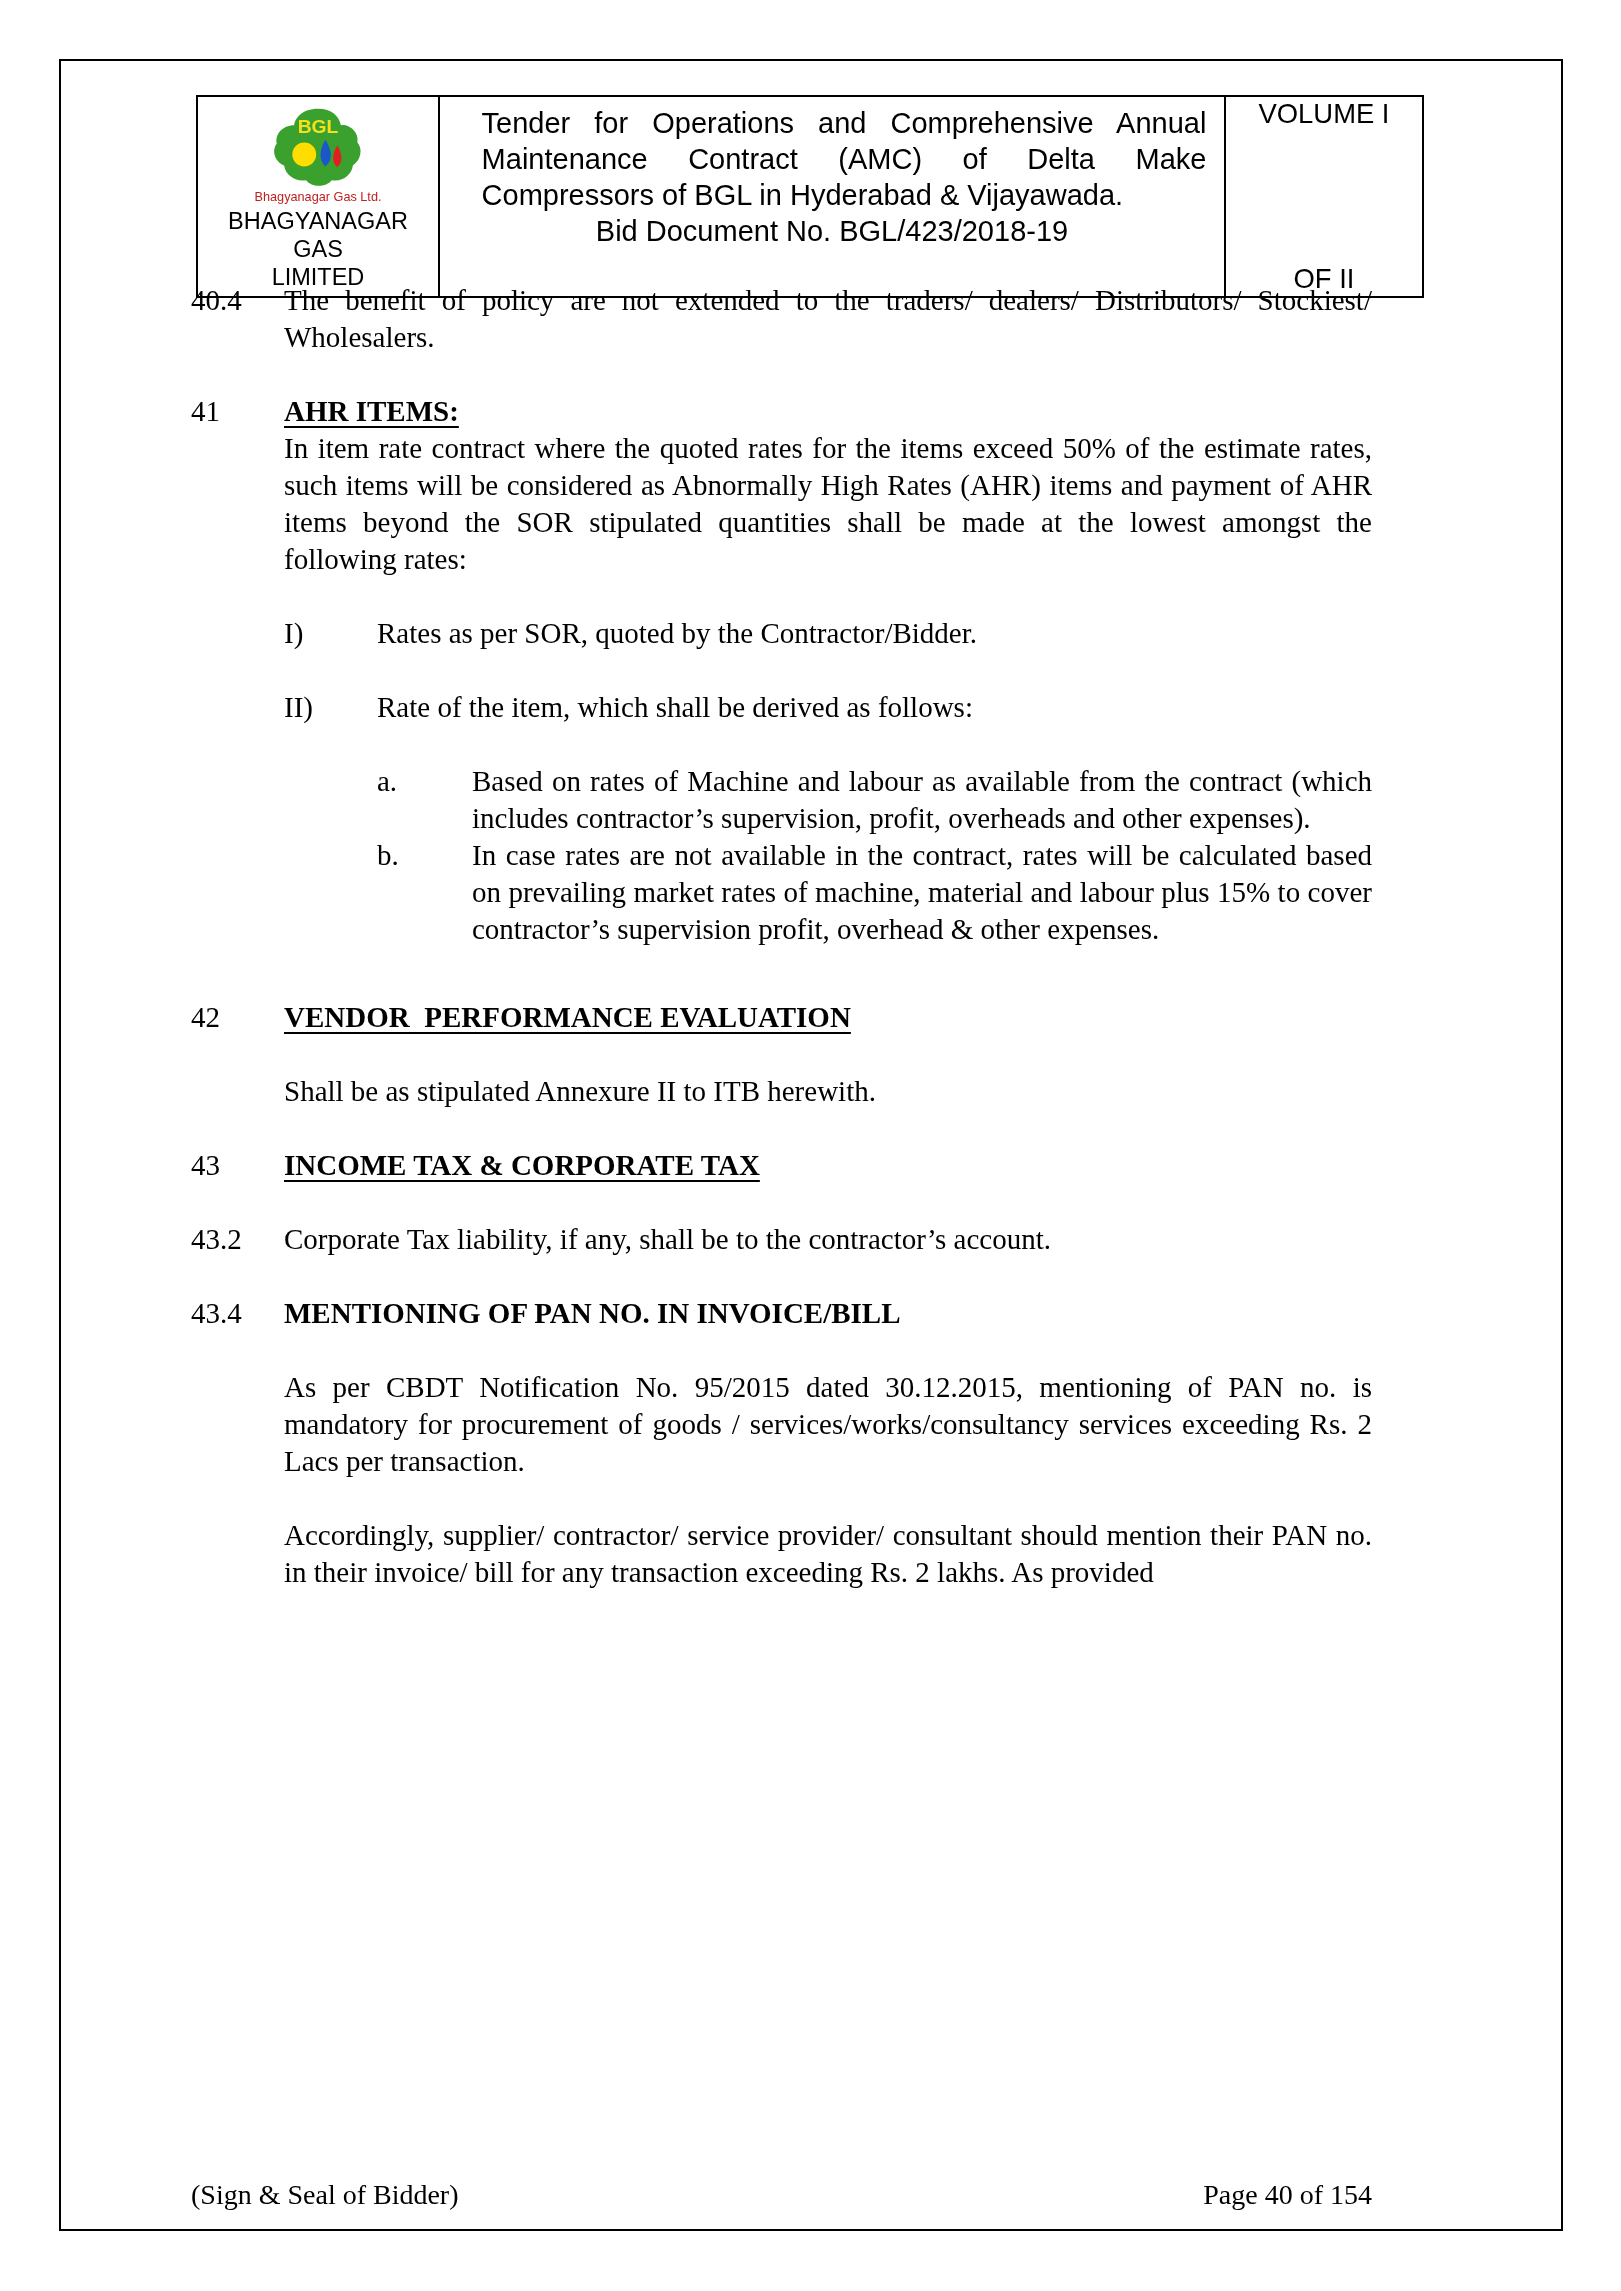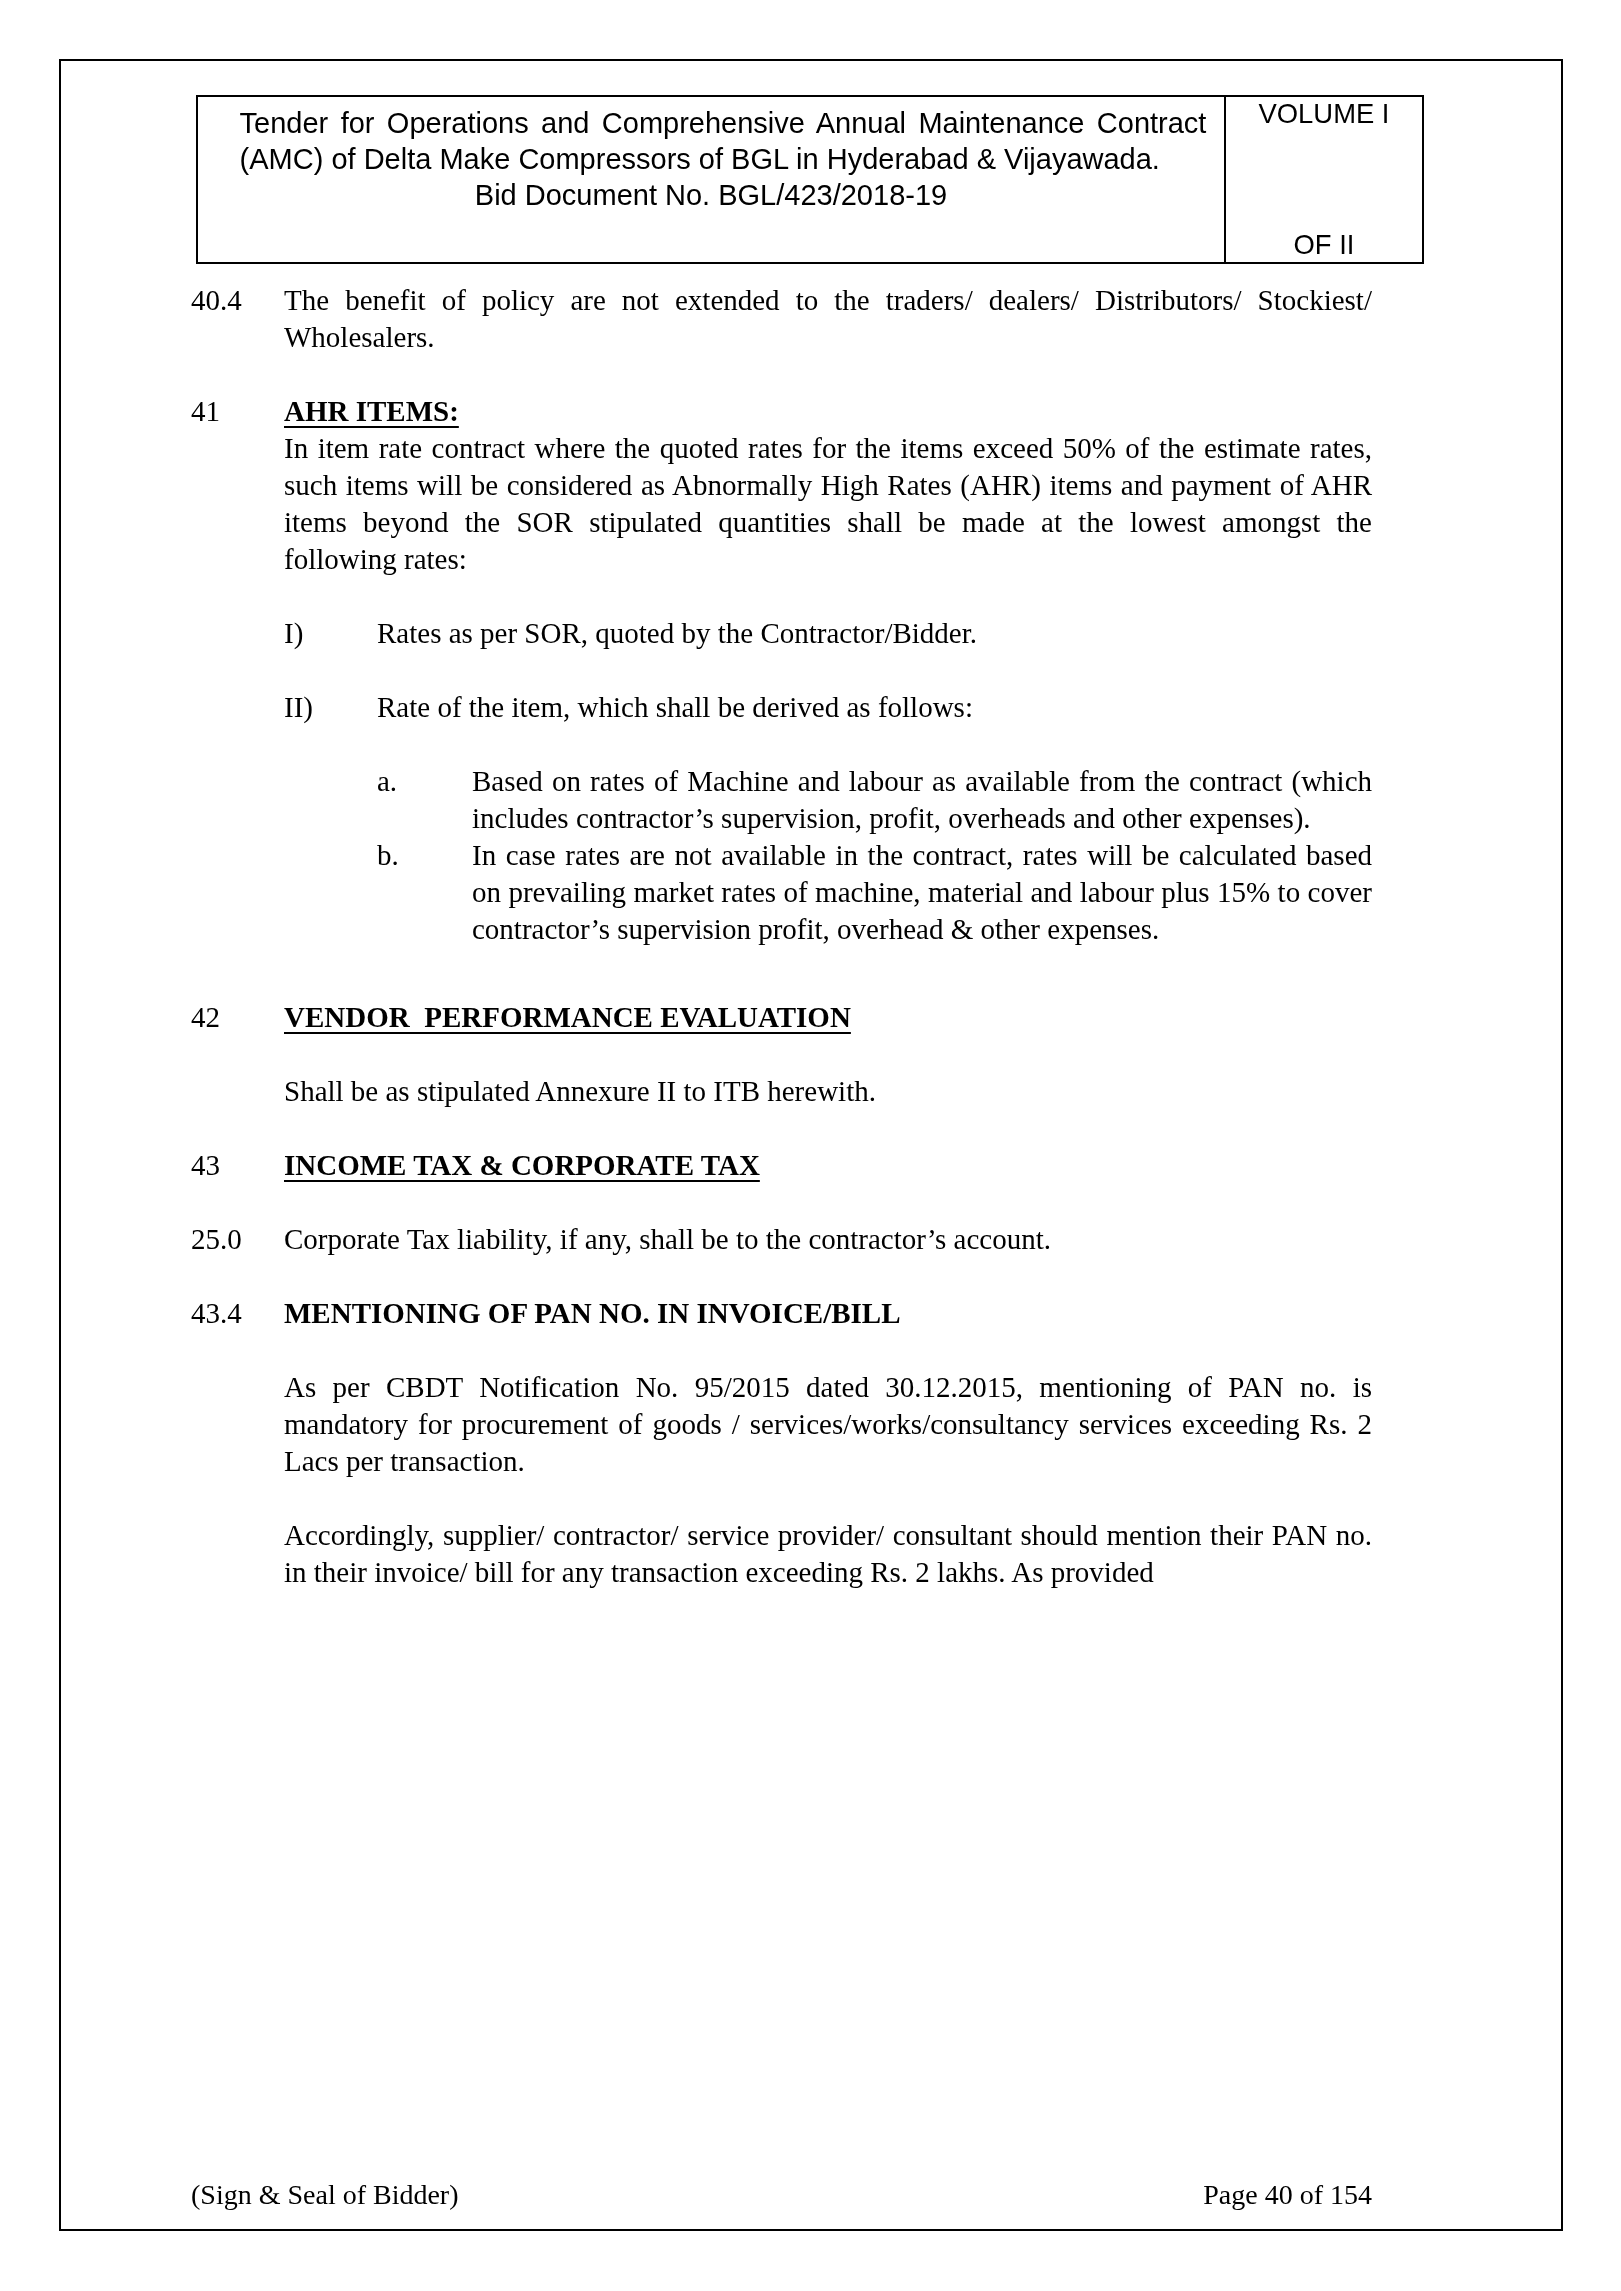--- a/index.html
+++ b/index.html
@@ -105,20 +105,34 @@
   }
 </style>
 </head>
 <body>
 
 <div class="page">
 
   <div class="frame"></div>
 
   <div class="header-table">
+    <div class="cell-logo">
+      <svg viewBox="0 0 110 96" width="102" height="88" aria-hidden="true">
+        <path d="M55 4 C38 4 30 14 29 22 C16 22 8 32 10 42 C4 50 8 62 18 66 C20 78 32 84 42 82 C48 90 64 90 70 82 C82 84 92 76 93 66 C102 60 104 48 98 41 C100 30 90 21 80 22 C78 12 70 4 55 4 Z" fill="#3aa12e"></path>
+        <text x="55" y="31" text-anchor="middle" font-size="21" font-weight="bold" fill="#f5e01e" font-family="Liberation Sans, sans-serif">BGL</text>
+        <circle cx="40" cy="54" r="13" fill="#ffdd00"></circle>
+        <path d="M63 38 C56 50 56 61 63 67 C71 61 71 50 63 38 Z" fill="#1a57c8"></path>
+        <path d="M76 44 C70 54 70 63 76 68 C82 63 82 54 76 44 Z" fill="#e02020"></path>
+      </svg>
+      <div class="logo-caption">Bhagyanagar Gas Ltd.</div>
+      <div class="org-name">
+        <div>BHAGYANAGAR GAS</div>
+        <div>LIMITED</div>
+      </div>
+    </div>
     <div class="cell-title">
       <div class="title-main">Tender for Operations and Comprehensive Annual Maintenance Contract (AMC) of Delta Make Compressors of BGL in Hyderabad &amp; Vijayawada.</div>
       <div class="title-doc">Bid Document No. BGL/423/2018-19</div>
     </div>
     <div class="cell-volume">
       <div>VOLUME I</div>
       <div>OF II</div>
     </div>
   </div>
 
@@ -167,21 +181,21 @@
       <div class="text">Shall be as stipulated Annexure II to ITB herewith.</div>
     </div>
 
     <div class="row block">
       <div class="num bold">43</div>
       <div><span class="heading">INCOME TAX &amp; CORPORATE TAX</span></div>
     </div>
 
 
     <div class="row block">
-      <div class="num">25.0</div>
+      <div class="num">43.2</div>
       <div class="text">Corporate Tax liability, if any, shall be to the contractor’s account.</div>
     </div>
 
 
     <div class="row block">
       <div class="num">43.4</div>
       <div><span class="heading-plain">MENTIONING OF PAN NO. IN INVOICE/BILL</span></div>
     </div>
 
     <div class="row block">

